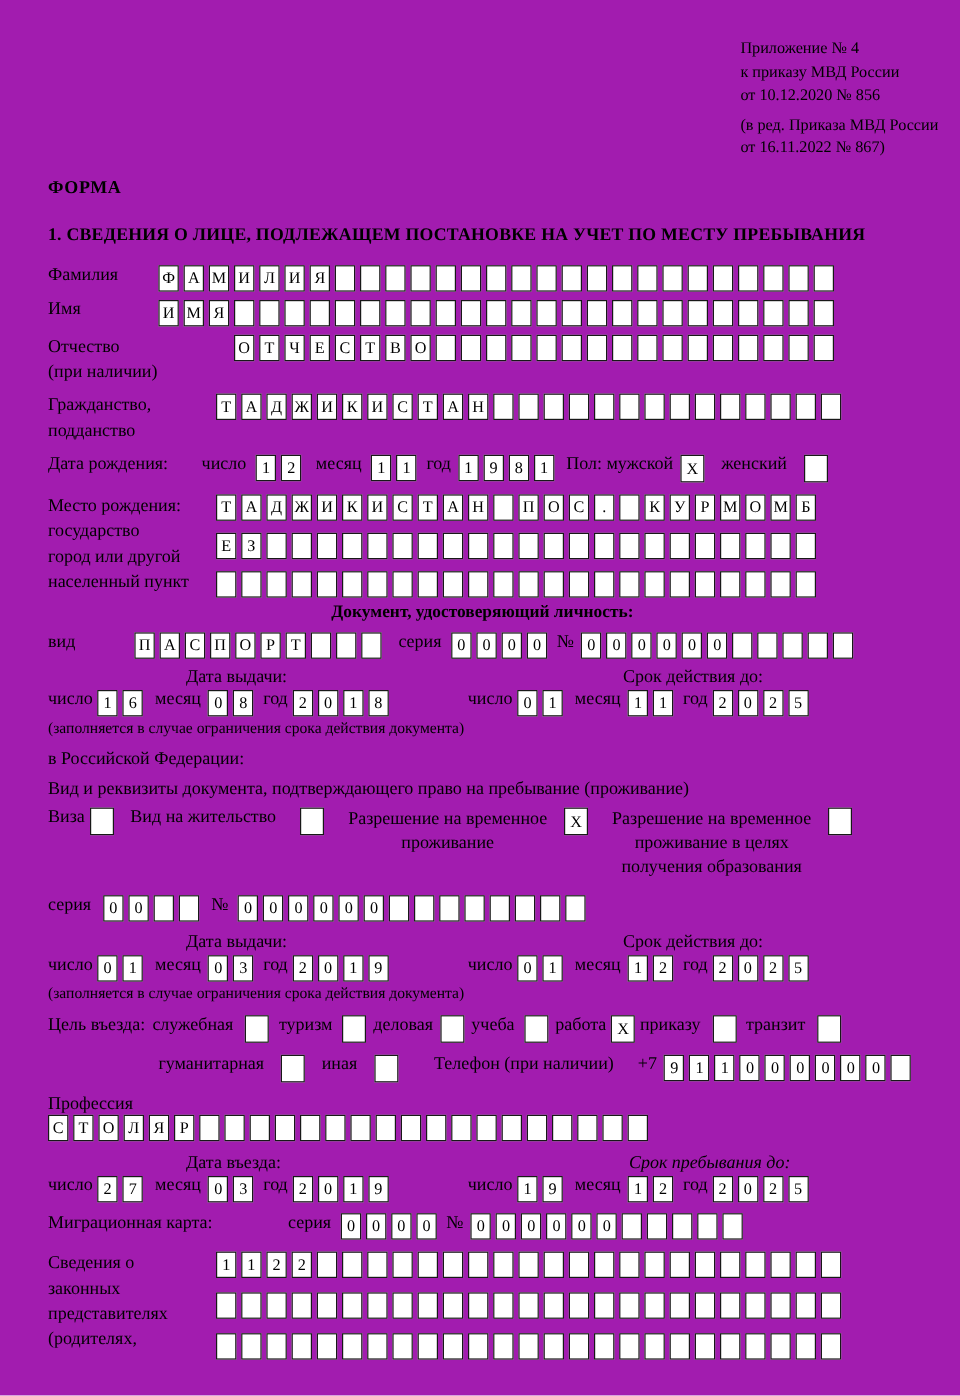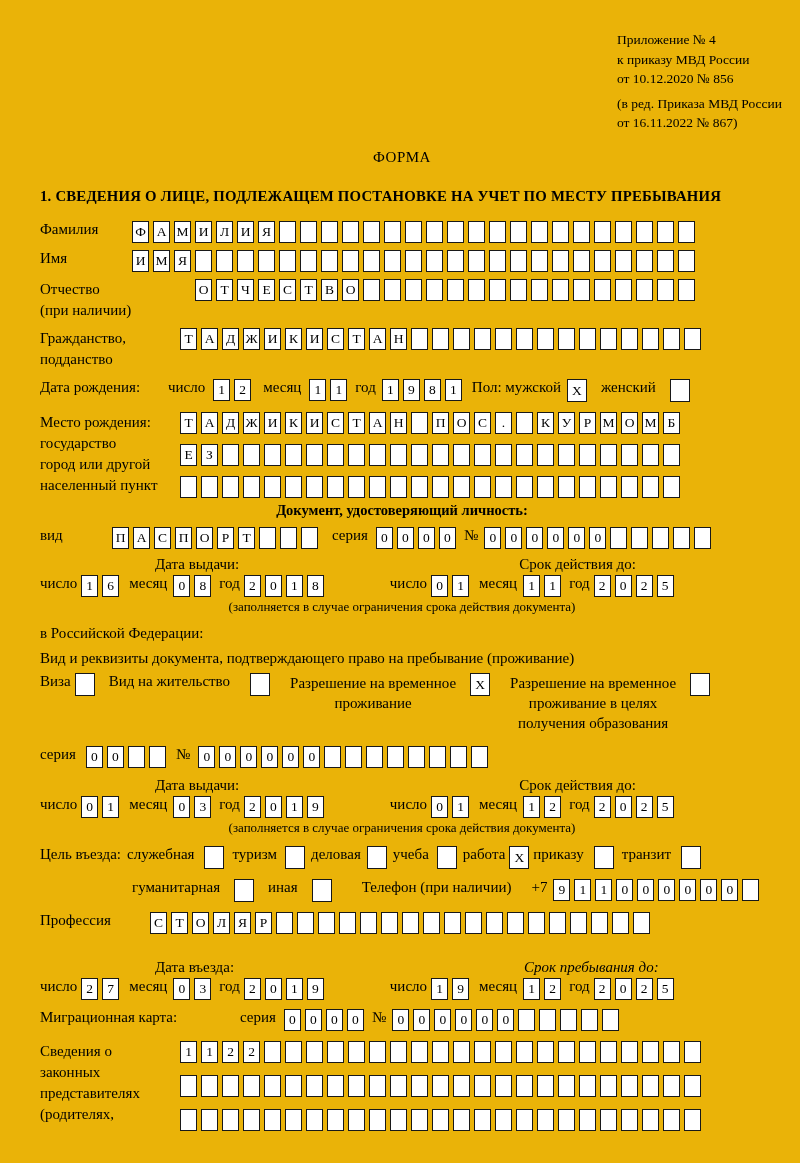--- a/index.html
+++ b/index.html
@@ -1,36 +1,36 @@
 <!DOCTYPE html>
 <html><head>
 <meta charset="utf-8">
 <style>
   html,body{margin:0;padding:0;background:#fff;}
   body{font-family:"Liberation Serif","DejaVu Serif",serif;color:#000;}
   .page{position:relative;width:800px;height:1163px;box-sizing:border-box;
-        padding:30px 36px 10px 40px;background:#eab308;overflow:hidden;}
+        padding:30px 36px 10px 40px;background:#a21caf;overflow:hidden;}
   .hdr{margin-left:577px;font-size:13.5px;line-height:1.45;}
   .hdr div{white-space:nowrap;}
   .hdr .ed{margin-top:5px;}
-  .forma{text-align:center;font-weight:normal;font-size:15px;margin-top:16px;letter-spacing:.5px;}
+  .forma{text-align:left;font-weight:bold;font-size:15px;margin-top:16px;letter-spacing:.5px;}
   .title{text-align:center;font-weight:bold;font-size:15.5px;line-height:1.6;margin-top:14px;}
   .title .blank{display:inline-block;width:55px;border-bottom:2px solid #222;margin-left:10px;vertical-align:baseline;}
   .sec-h{font-weight:bold;font-size:14.8px;margin-top:22px;margin-bottom:16px;letter-spacing:.2px;}
   .lbl{font-size:15px;white-space:nowrap;}
   .row{display:flex;margin-bottom:7px;flex-wrap:nowrap;}
   .row-top{display:flex;align-items:flex-start;margin-bottom:7px;flex-wrap:nowrap;}
   .boxrow{display:flex;flex-wrap:nowrap;}
   .box{display:inline-block;box-sizing:content-box;width:15px;height:20px;border:1.5px solid #181818;
        margin-right:4px;text-align:center;font-size:13.5px;line-height:20px;background:#fff;flex:none;}
   .cb{width:18px;height:21px;line-height:21px;margin-right:0;}
   .lblcol div{line-height:21px;font-size:15px;white-space:nowrap;}
   .center-b{font-weight:bold;font-size:14.5px;text-align:center;margin:4px 0 8px 0;}
   .dates-h{display:flex;font-size:15px;margin-bottom:2px;}
-  .note-r{text-align:center;font-size:13px;margin:0 0 10px 0;}
+  .note-r{text-align:left;font-size:13px;margin:0 0 10px 0;}
   .permit-label{text-align:center;font-size:15px;line-height:1.35;}
   .gap4{width:4px;flex:none;}.gap6{width:6px;flex:none;}.gap8{width:8px;flex:none;}
   .gap10{width:10px;flex:none;}.gap14{width:14px;flex:none;}.gap20{width:20px;flex:none;}
 </style>
 </head>
 <body>
 
 <div class="page">
 
   <div class="hdr">
@@ -563,21 +563,21 @@
         <span class="box">0</span>
         <span class="box">0</span>
         <span class="box">0</span>
         <span class="box">0</span>
         <span class="box">0</span>
         <span class="box">0</span>
         <span class="box"></span>
       </span>
   </div>
 
-  <div class="row" style="margin-bottom:25px;">
+  <div class="row" style="margin-bottom:10px;flex-direction:column;">
     <span class="lbl" style="width:110px;flex:none;">Профессия</span>
     <span class="boxrow">
         <span class="box">С</span>
         <span class="box">Т</span>
         <span class="box">О</span>
         <span class="box">Л</span>
         <span class="box">Я</span>
         <span class="box">Р</span>
         <span class="box"></span>
         <span class="box"></span>

